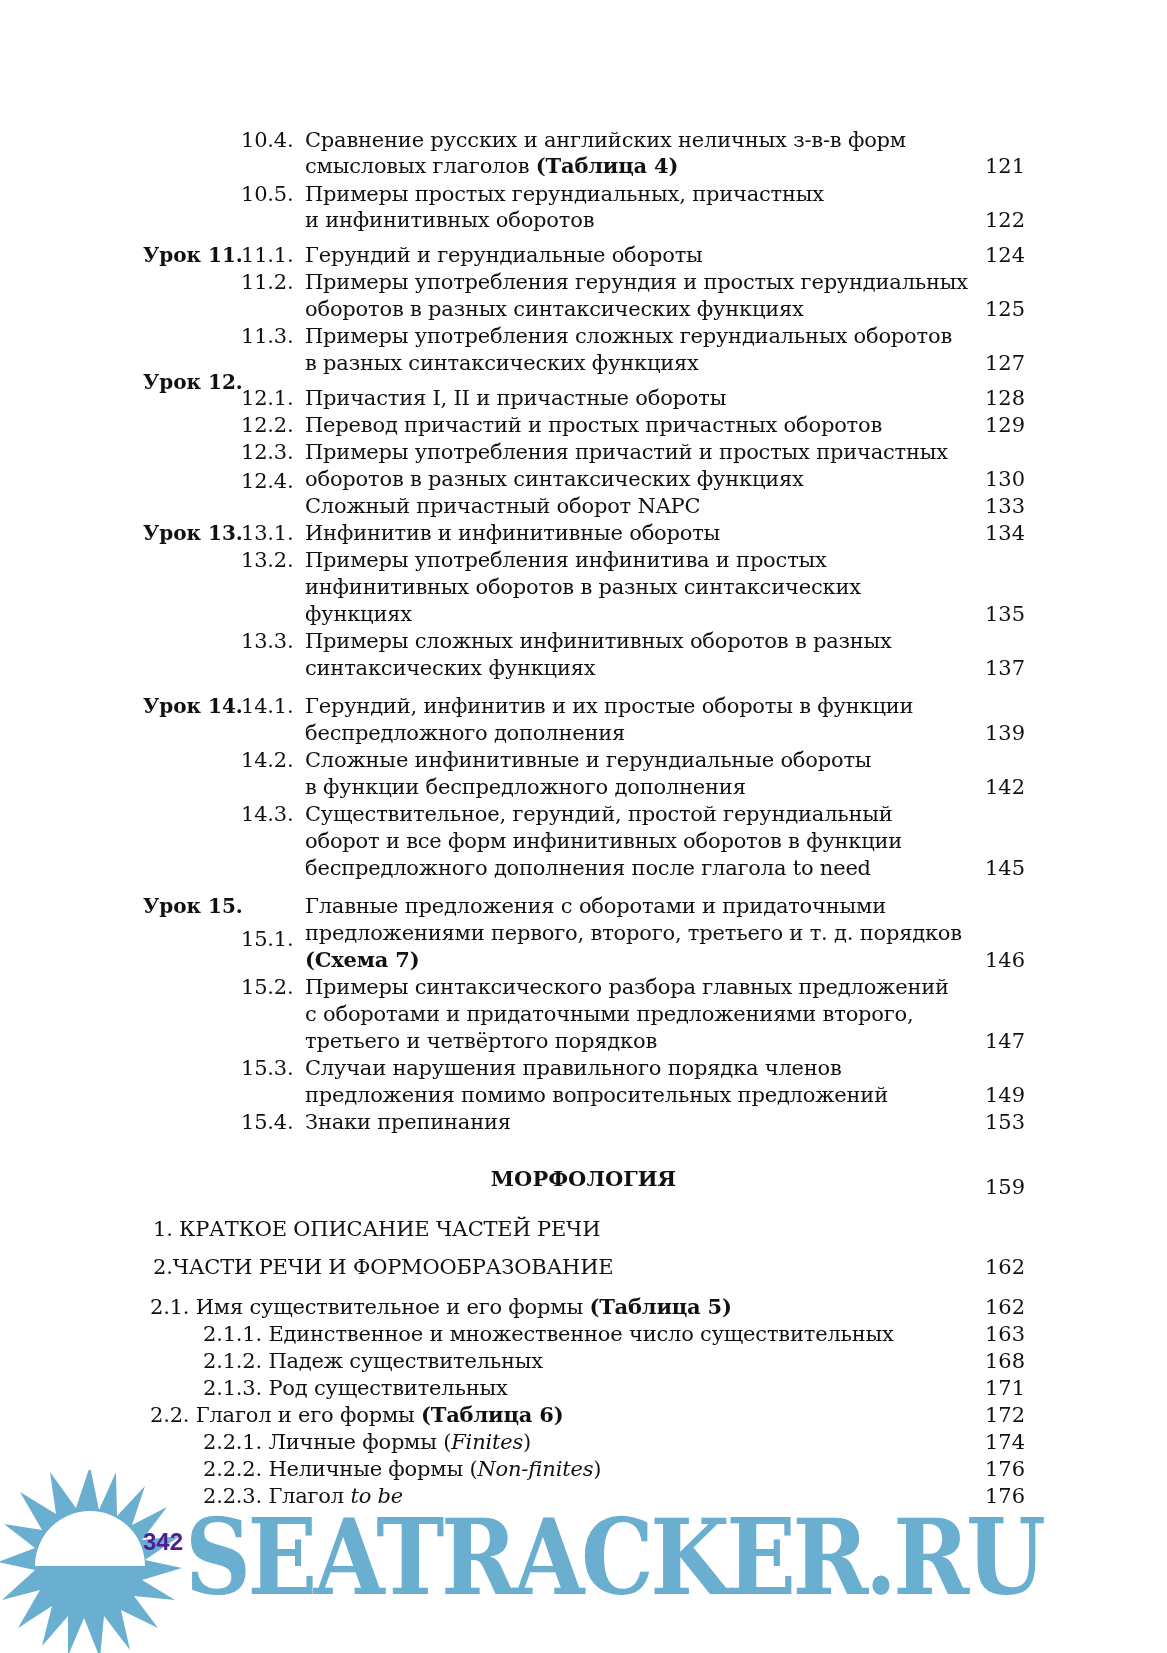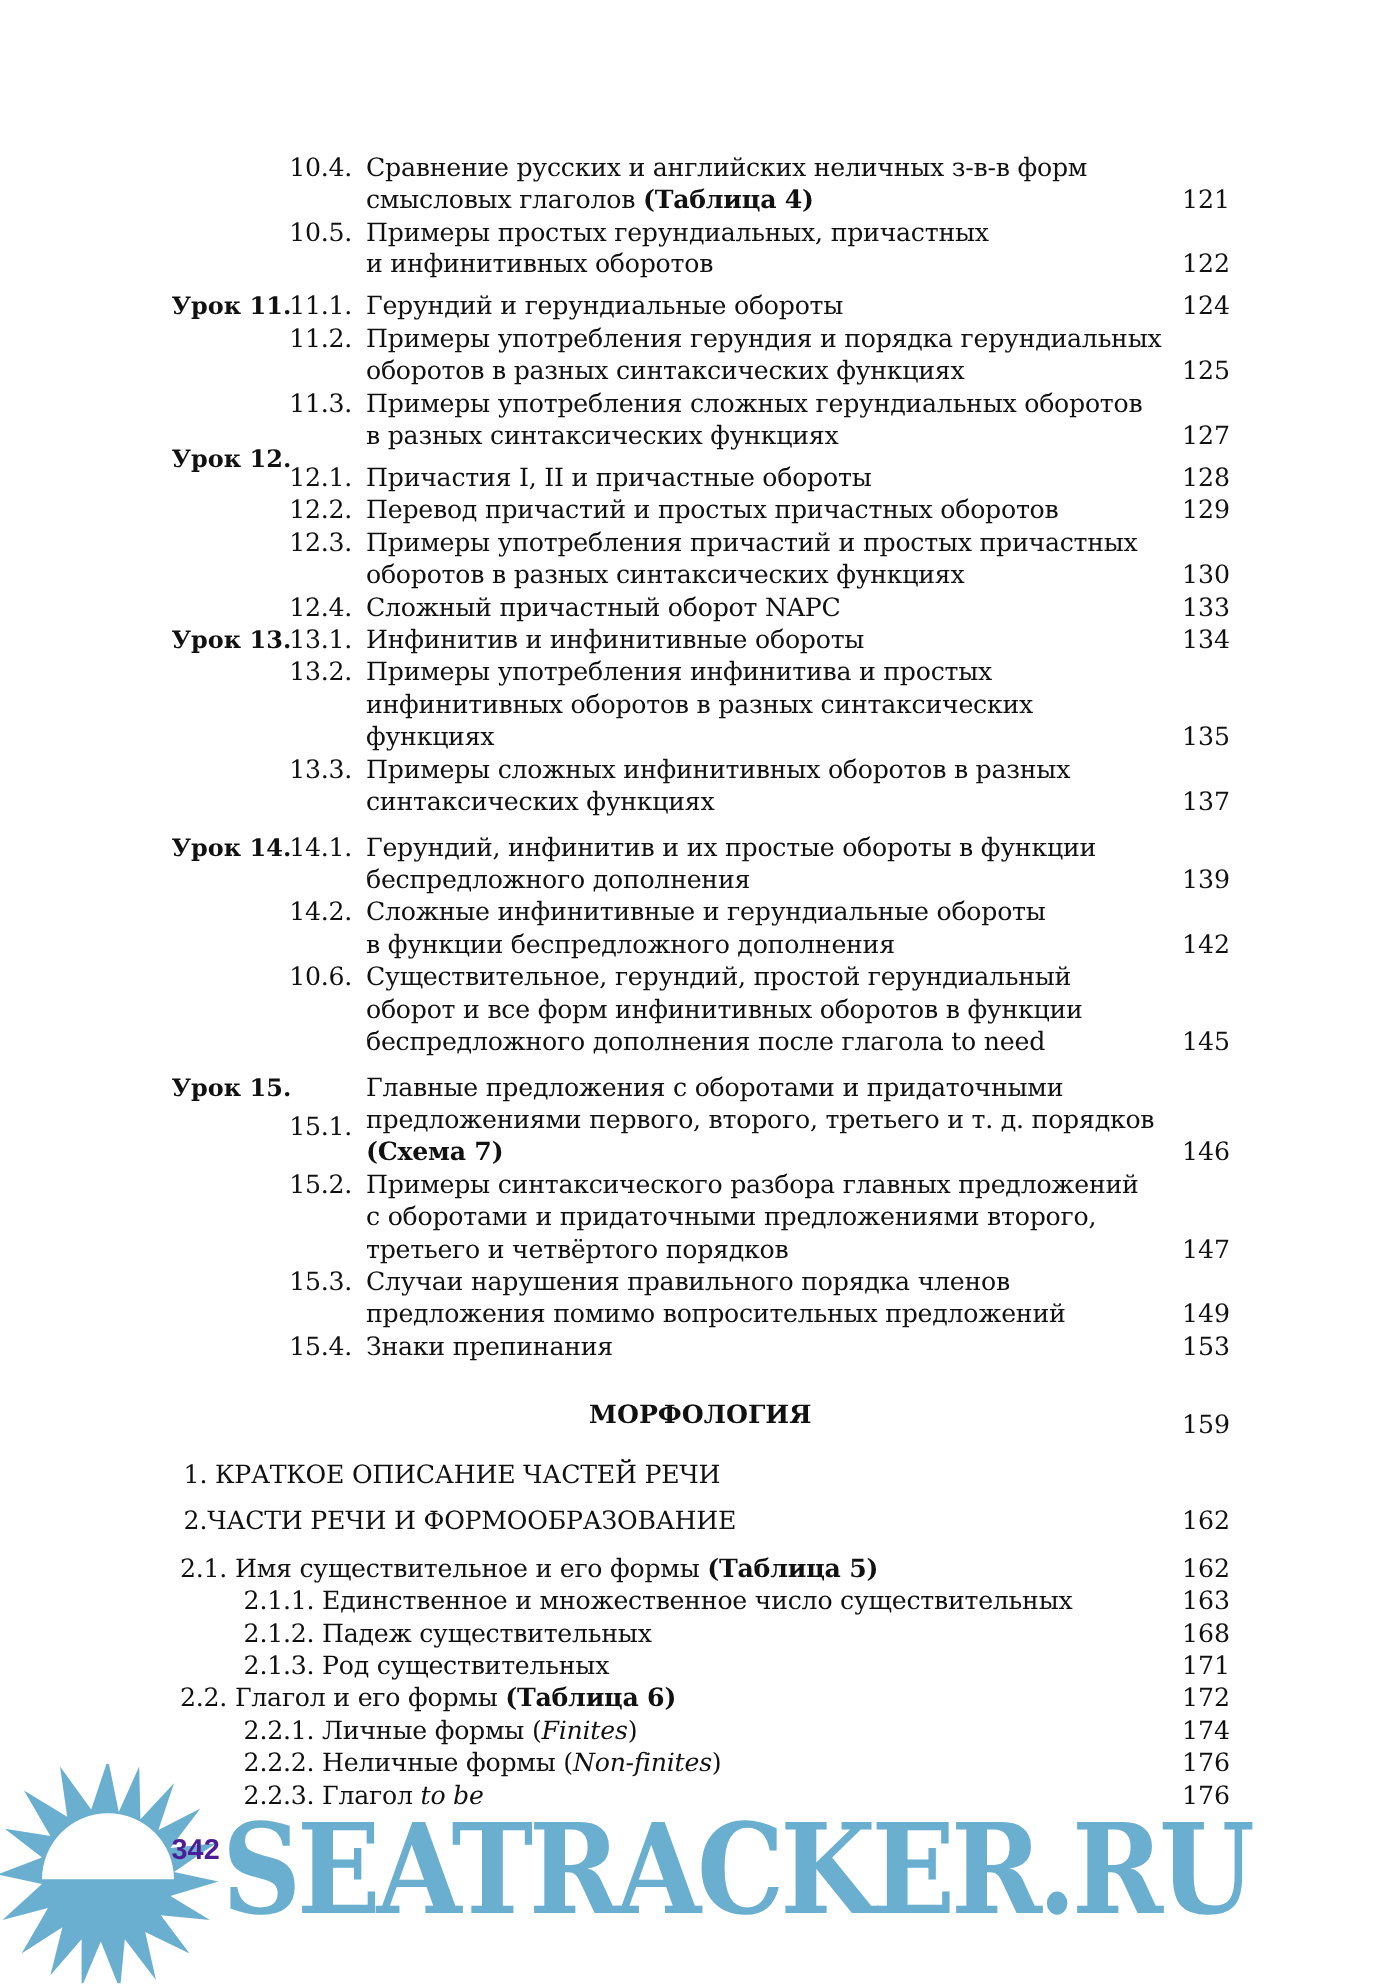--- a/index.html
+++ b/index.html
@@ -34,21 +34,21 @@
 </div>
 
 <div>
   <span class="lesson" style="top:242px">Урок 11.</span>
   <span class="line" style="left:241px;top:242px">11.1.</span>
   <span class="line" style="left:305px;top:242px">Герундий и герундиальные обороты</span>
   <span class="num" style="top:242px">124</span>
 </div>
 <div>
   <span class="line" style="left:241px;top:269px">11.2.</span>
-  <span class="line" style="left:305px;top:269px">Примеры употребления герундия и порядка герундиальных</span>
+  <span class="line" style="left:305px;top:269px">Примеры употребления герундия и простых герундиальных</span>
   <span class="line" style="left:305px;top:296px">оборотов в разных синтаксических функциях</span>
   <span class="num" style="top:296px">125</span>
 </div>
 <div>
   <span class="line" style="left:241px;top:323px">11.3.</span>
   <span class="line" style="left:305px;top:323px">Примеры употребления сложных герундиальных оборотов</span>
   <span class="line" style="left:305px;top:350px">в разных синтаксических функциях</span>
   <span class="num" style="top:350px">127</span>
 </div>
 
@@ -63,21 +63,21 @@
   <span class="line" style="left:305px;top:412px">Перевод причастий и простых причастных оборотов</span>
   <span class="num" style="top:412px">129</span>
 </div>
 <div>
   <span class="line" style="left:241px;top:439px">12.3.</span>
   <span class="line" style="left:305px;top:439px">Примеры употребления причастий и простых причастных</span>
   <span class="line" style="left:305px;top:466px">оборотов в разных синтаксических функциях</span>
   <span class="num" style="top:466px">130</span>
 </div>
 <div>
-  <span class="line" style="left:241px;top:493px">12.4.</span>
+  <span class="line" style="left:241px;top:468px">12.4.</span>
   <span class="line" style="left:305px;top:493px">Сложный причастный оборот NAPC</span>
   <span class="num" style="top:493px">133</span>
 </div>
 
 <div>
   <span class="lesson" style="top:520px">Урок 13.</span>
   <span class="line" style="left:241px;top:520px">13.1.</span>
   <span class="line" style="left:305px;top:520px">Инфинитив и инфинитивные обороты</span>
   <span class="num" style="top:520px">134</span>
 </div>
@@ -102,21 +102,21 @@
   <span class="line" style="left:305px;top:720px">беспредложного дополнения</span>
   <span class="num" style="top:720px">139</span>
 </div>
 <div>
   <span class="line" style="left:241px;top:747px">14.2.</span>
   <span class="line" style="left:305px;top:747px">Сложные инфинитивные и герундиальные обороты</span>
   <span class="line" style="left:305px;top:774px">в функции беспредложного дополнения</span>
   <span class="num" style="top:774px">142</span>
 </div>
 <div>
-  <span class="line" style="left:241px;top:801px">10.6.</span>
+  <span class="line" style="left:241px;top:801px">14.3.</span>
   <span class="line" style="left:305px;top:801px">Существительное, герундий, простой герундиальный</span>
   <span class="line" style="left:305px;top:828px"> оборот и все форм инфинитивных оборотов в функции</span>
   <span class="line" style="left:305px;top:855px">беспредложного дополнения после глагола to need</span>
   <span class="num" style="top:855px">145</span>
 </div>
 
 <div>
   <span class="lesson" style="top:893px">Урок 15.</span>
   <span class="line" style="left:241px;top:926px">15.1.</span>
   <span class="line" style="left:305px;top:893px">Главные предложения с оборотами и придаточными</span>

